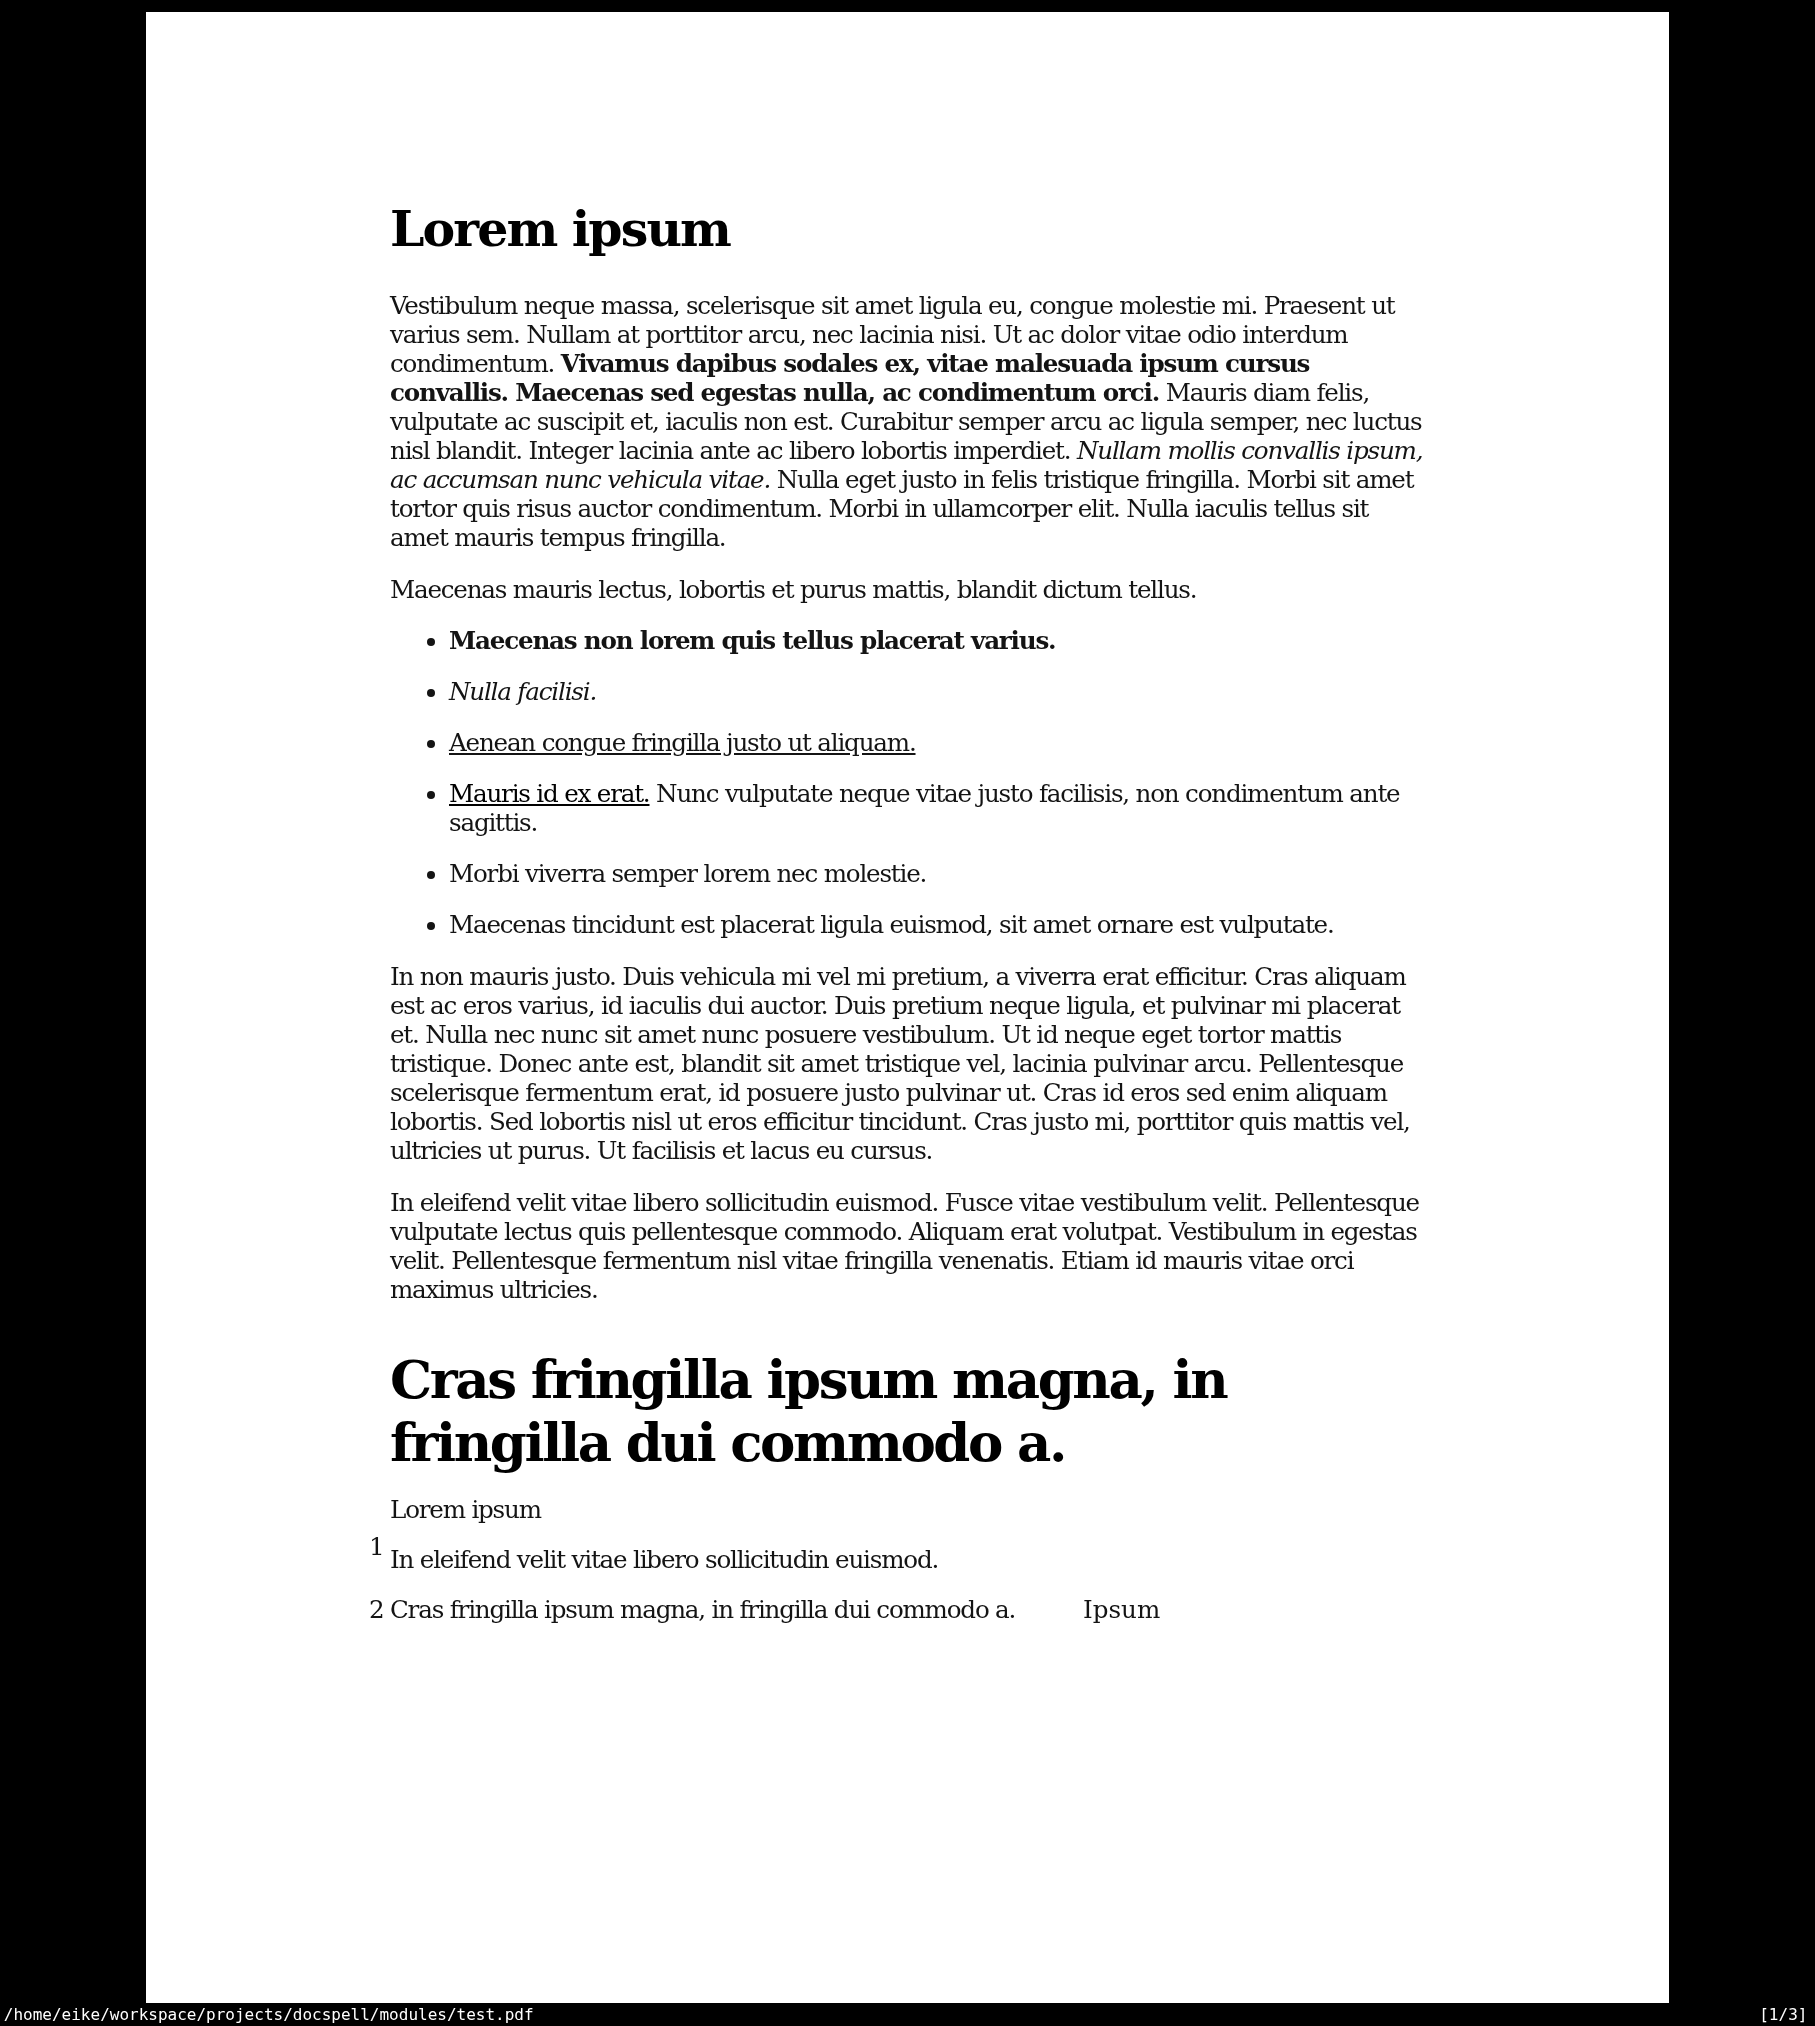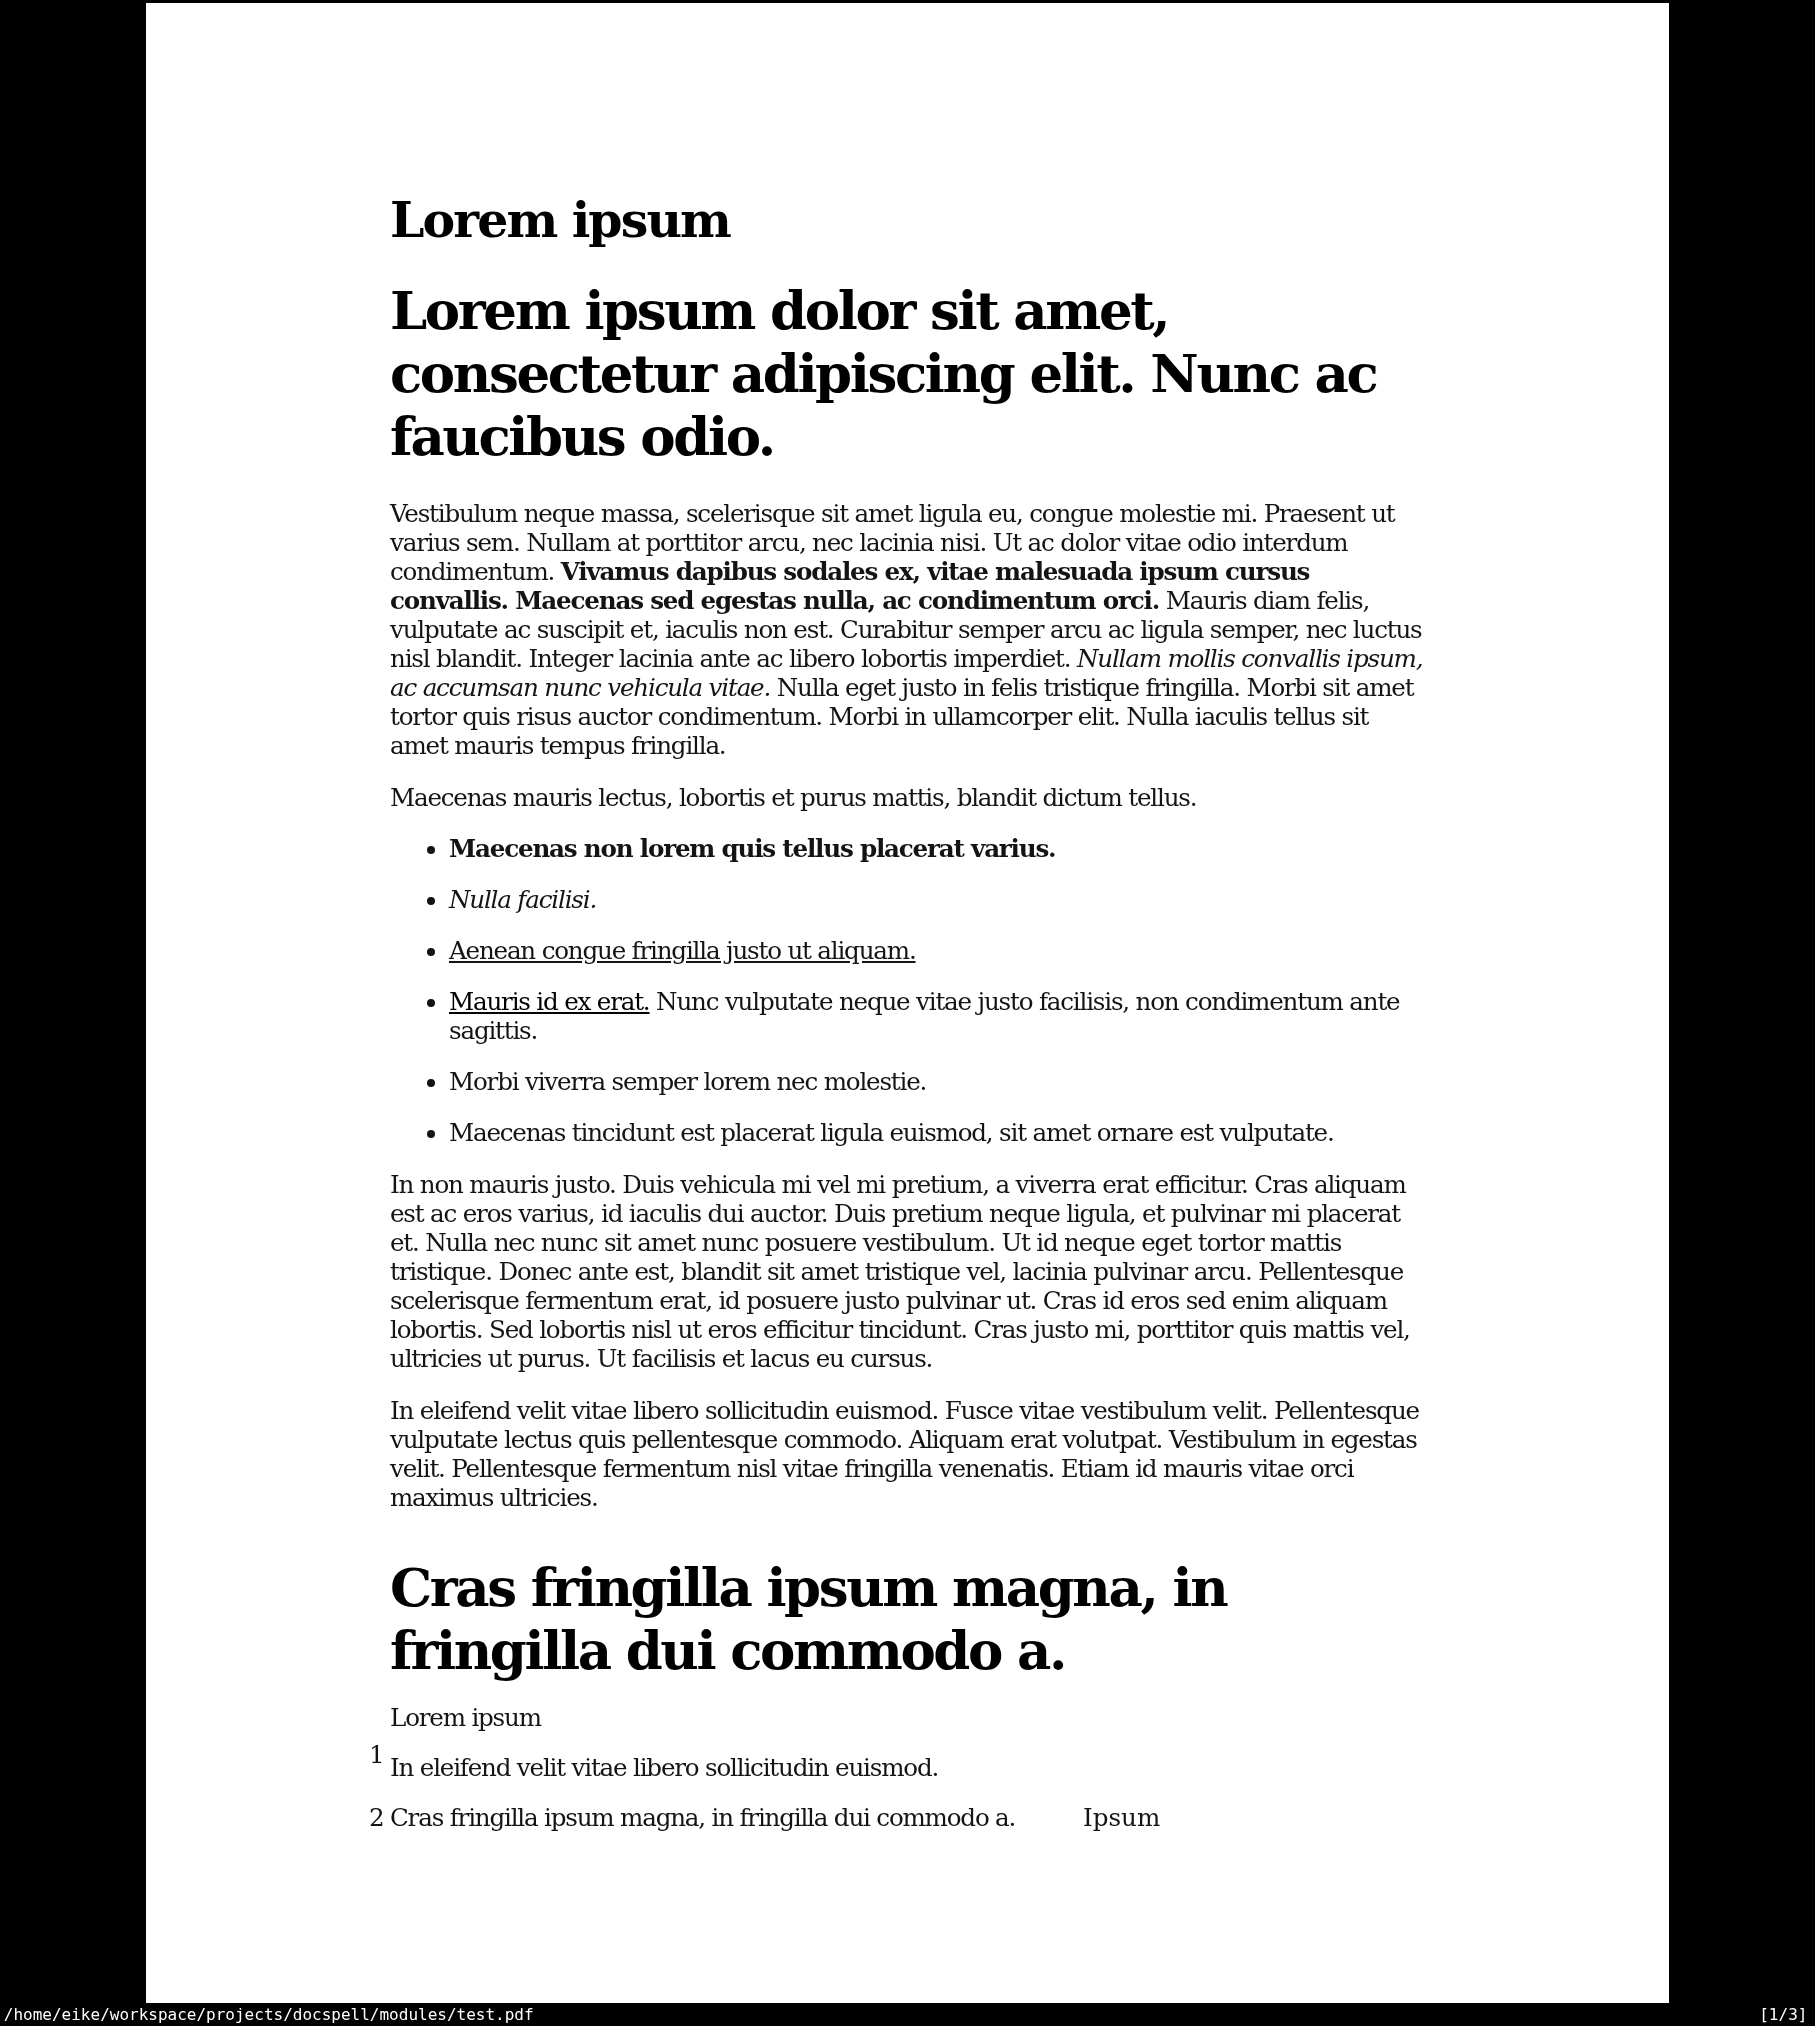--- a/index.html
+++ b/index.html
@@ -4,21 +4,21 @@
 <style>
   html, body { margin: 0; padding: 0; }
   body {
     width: 1815px; height: 2026px;
     background: #000;
     position: relative;
     font-family: "DejaVu Serif", serif;
     overflow: hidden;
   }
   .page {
-    position: absolute; left: 146px; top: 3px;
+    position: absolute; left: 146px; top: 12px;
     width: 1523px; height: 2003px;
     background: #fff;
     overflow: hidden;
   }
   .content {
     margin: 0 244px;
     width: 1034px;
     color: #141414;
     font-size: 24.6px;
     line-height: 29px;
@@ -63,21 +63,20 @@
   }
 </style>
 </head>
 <body>
 
 <div class="page">
   <div class="content">
 
     <div class="h-title">Lorem ipsum</div>
 
-    <div class="h-subtitle">Lorem ipsum dolor sit amet, consectetur adipiscing elit. Nunc ac faucibus odio.</div>
 
     <p class="first-para"><span class="seg-n">Vestibulum neque massa, scelerisque sit amet ligula eu, congue molestie mi. Praesent ut varius sem. Nullam at porttitor arcu, nec lacinia nisi. Ut ac dolor vitae odio interdum condimentum. </span><span class="seg-b">Vivamus dapibus sodales ex, vitae malesuada ipsum cursus convallis. Maecenas sed egestas nulla, ac condimentum orci.</span><span class="seg-n"> Mauris diam felis, vulputate ac suscipit et, iaculis non est. Curabitur semper arcu ac ligula semper, nec luctus nisl blandit. Integer lacinia ante ac libero lobortis imperdiet. </span><span class="seg-i">Nullam mollis convallis ipsum, ac accumsan nunc vehicula vitae.</span><span class="seg-n"> Nulla eget justo in felis tristique fringilla. Morbi sit amet tortor quis risus auctor condimentum. Morbi in ullamcorper elit. Nulla iaculis tellus sit amet mauris tempus fringilla.</span></p>
 
     <p>Maecenas mauris lectus, lobortis et purus mattis, blandit dictum tellus.</p>
 
     <ul class="doc-list">
       <li><span class="seg-b">Maecenas non lorem quis tellus placerat varius.</span></li>
       <li><span class="seg-i">Nulla facilisi.</span></li>
       <li><span class="seg-u">Aenean congue fringilla justo ut aliquam.</span></li>
       <li><a class="seg-link" href="#" style="color: #000000;">Mauris id ex erat.</a><span class="seg-n"> Nunc vulputate neque vitae justo facilisis, non condimentum ante sagittis.</span></li>

